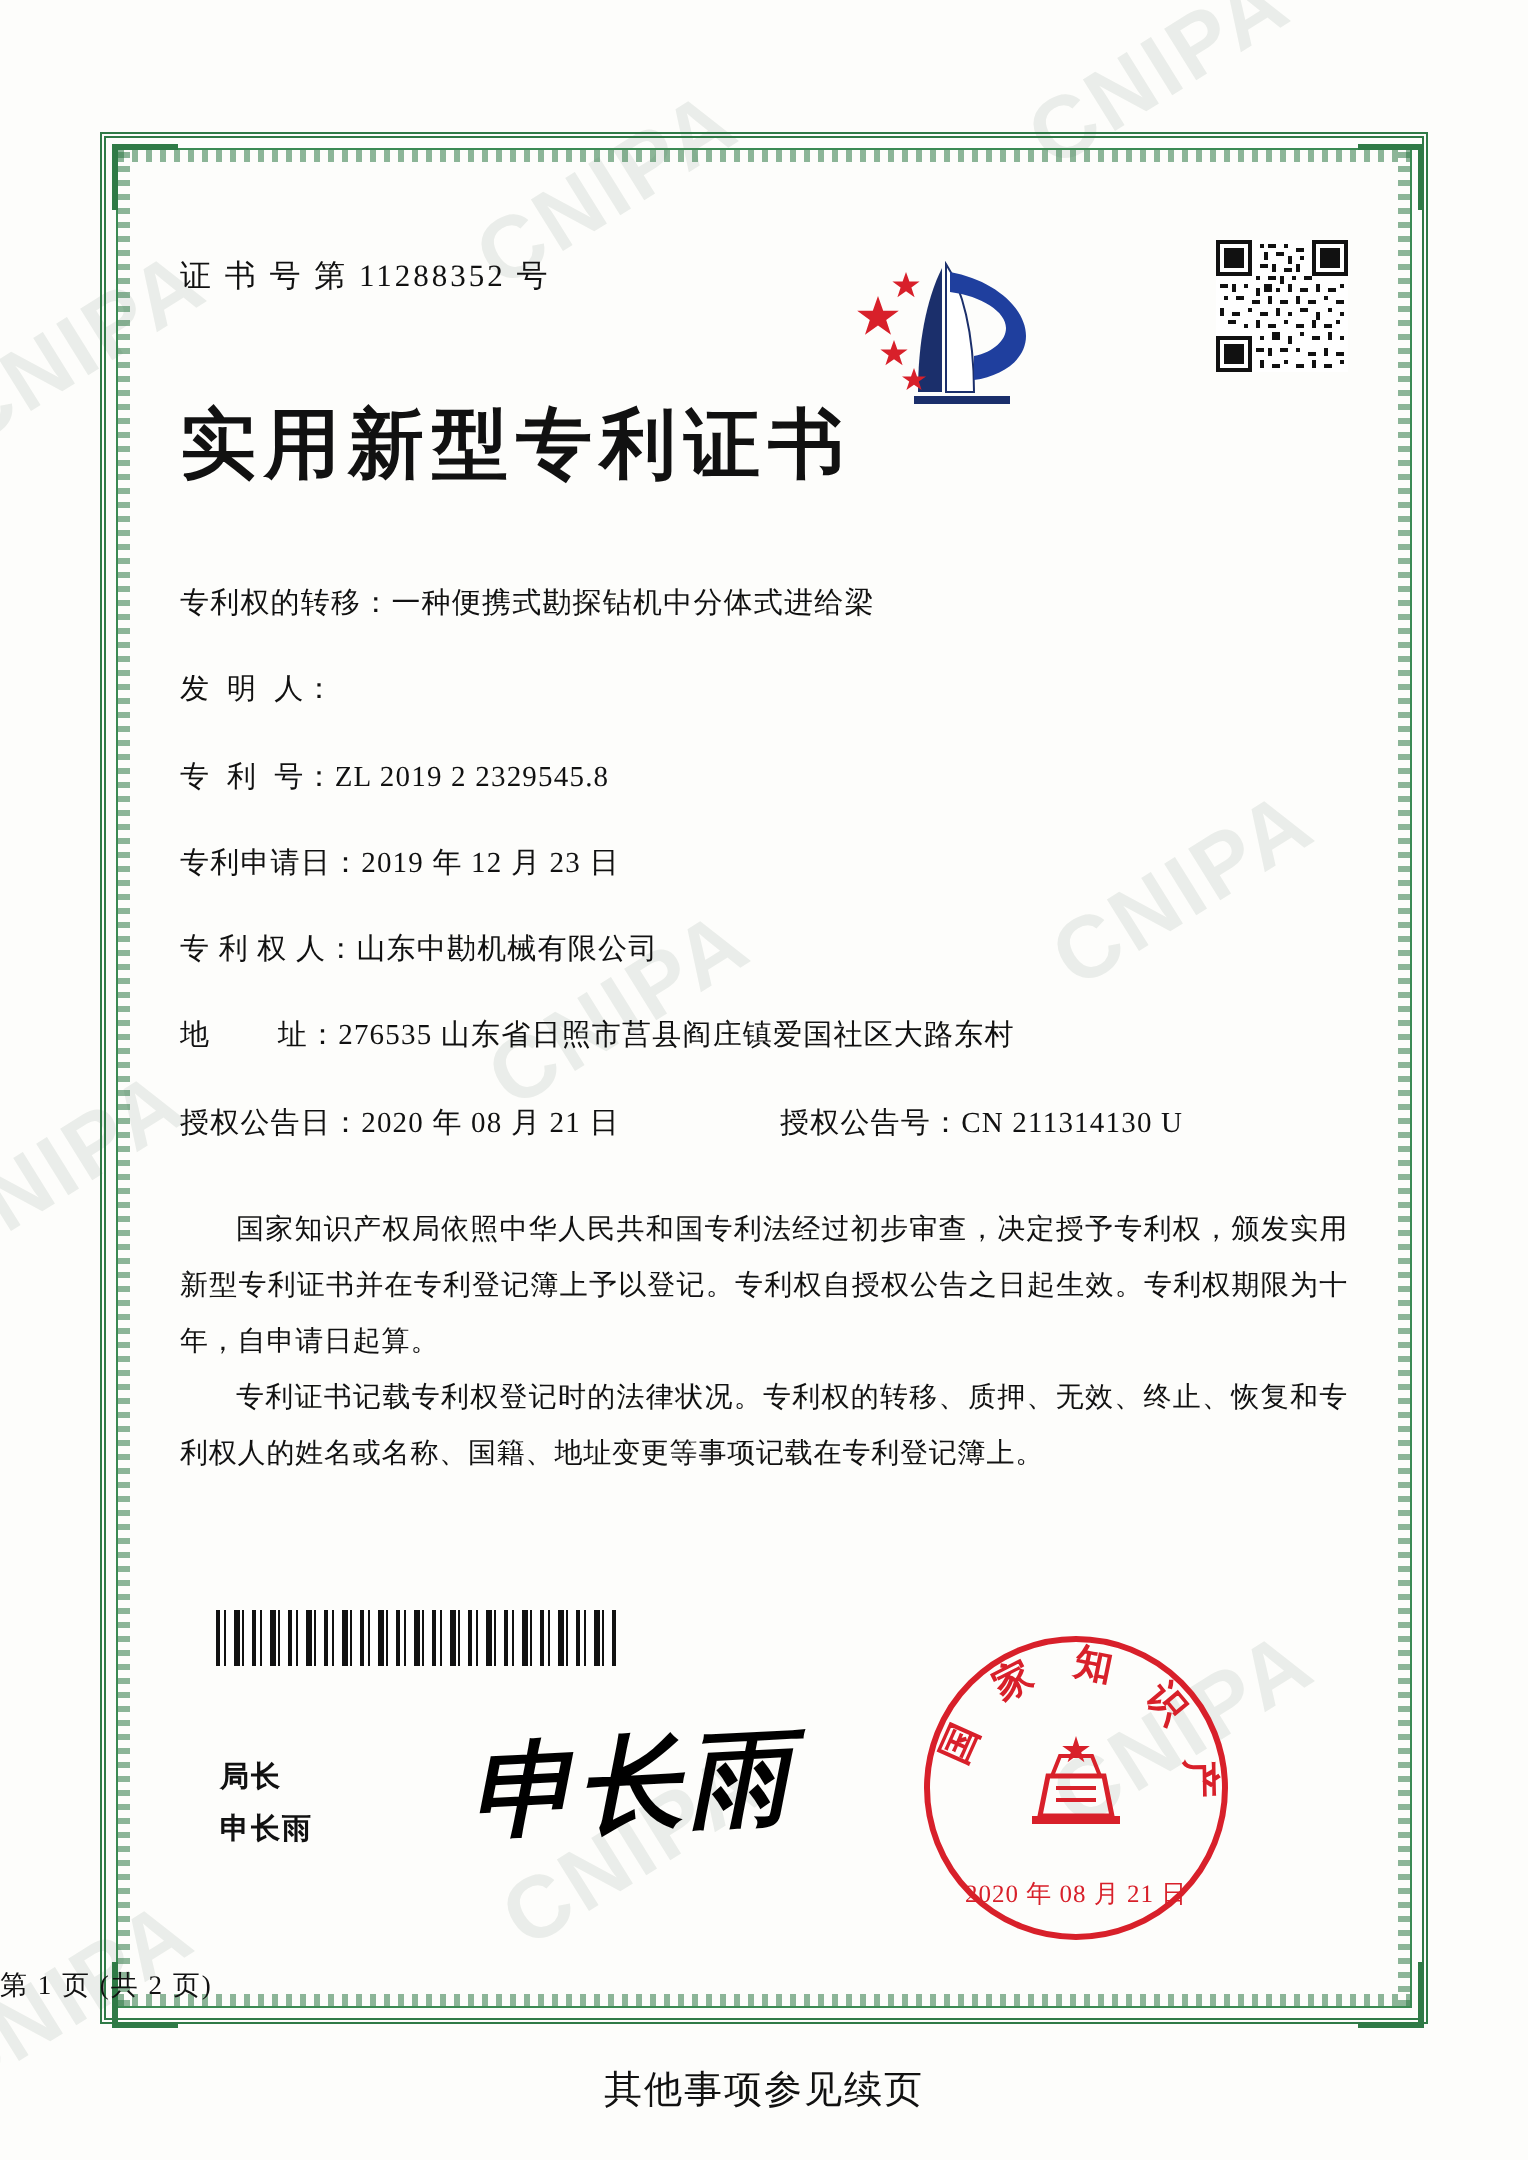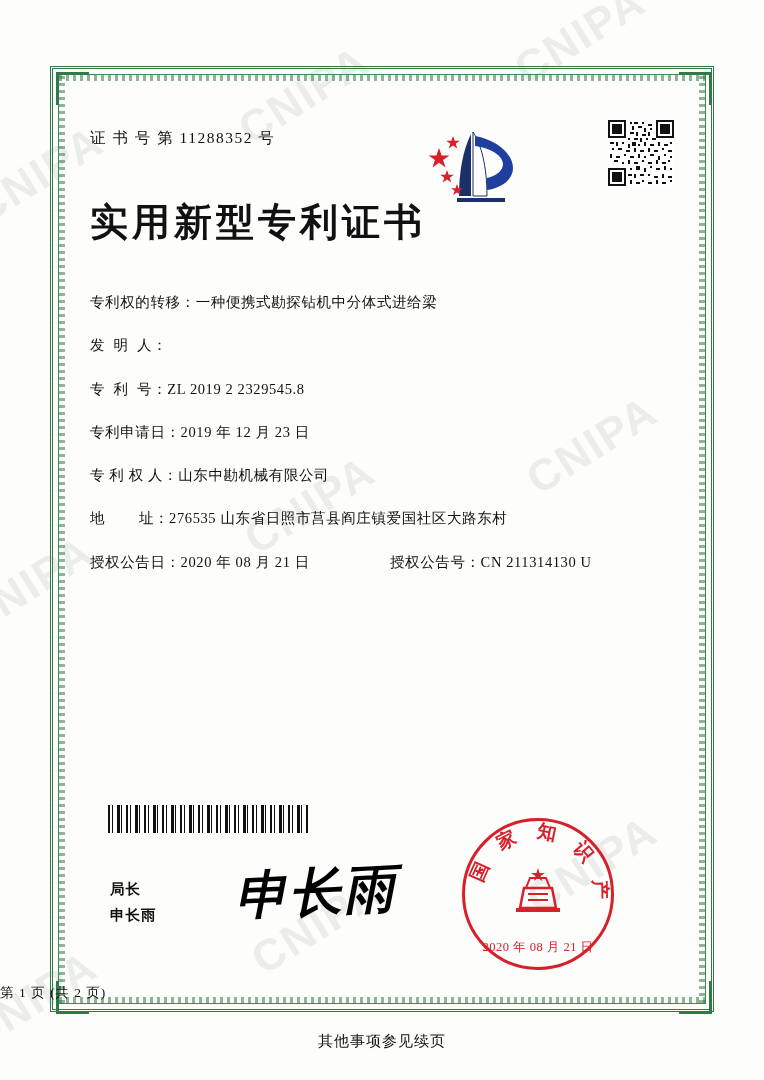--- a/index.html
+++ b/index.html
@@ -219,21 +219,21 @@
     text-align: left;
     font-size: 13.5px;
     color: #111;
     letter-spacing: 1px;
   }
   .footnote {
     position: absolute;
     left: 0; right: 0;
     top: 1032px;
     text-align: center;
-    font-size: 15px;
+    font-size: 19px;
     color: #111;
     letter-spacing: 1px;
   }
 </style>
 </head>
 <body>
 
 <div class="page">
 
   <div class="wm wm1">CNIPA</div>
@@ -406,20 +406,24 @@
           <span class="f-value">2020 年 08 月 21 日</span>
         </span>
         <span class="half-b">
           <span class="f-label">授权公告号：</span>
           <span class="f-value">CN 211314130 U</span>
         </span>
       </div>
 
     </div>
 
+    <div class="para">
+      <p>国家知识产权局依照中华人民共和国专利法经过初步审查，决定授予专利权，颁发实用新型专利证书并在专利登记簿上予以登记。专利权自授权公告之日起生效。专利权期限为十年，自申请日起算。</p>
+      <p>专利证书记载专利权登记时的法律状况。专利权的转移、质押、无效、终止、恢复和专利权人的姓名或名称、国籍、地址变更等事项记载在专利登记簿上。</p>
+    </div>
 
   </div>
 
   <div class="barcode"></div>
 
   <div class="sig-label">
     <div>局长</div>
     <div>申长雨</div>
   </div>
   <div class="sig-script">申长雨</div>

